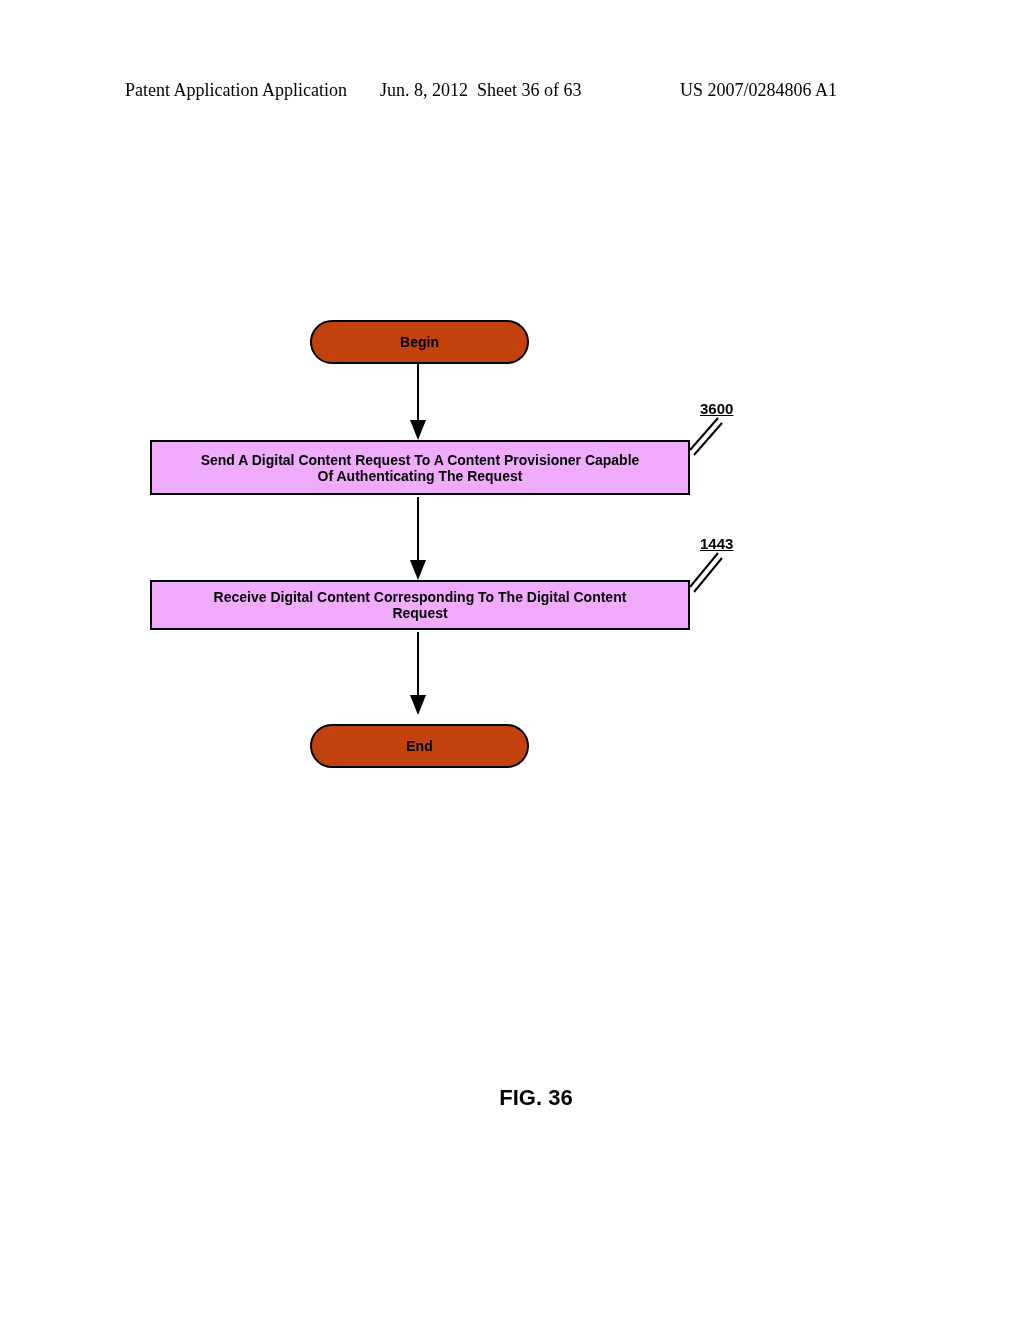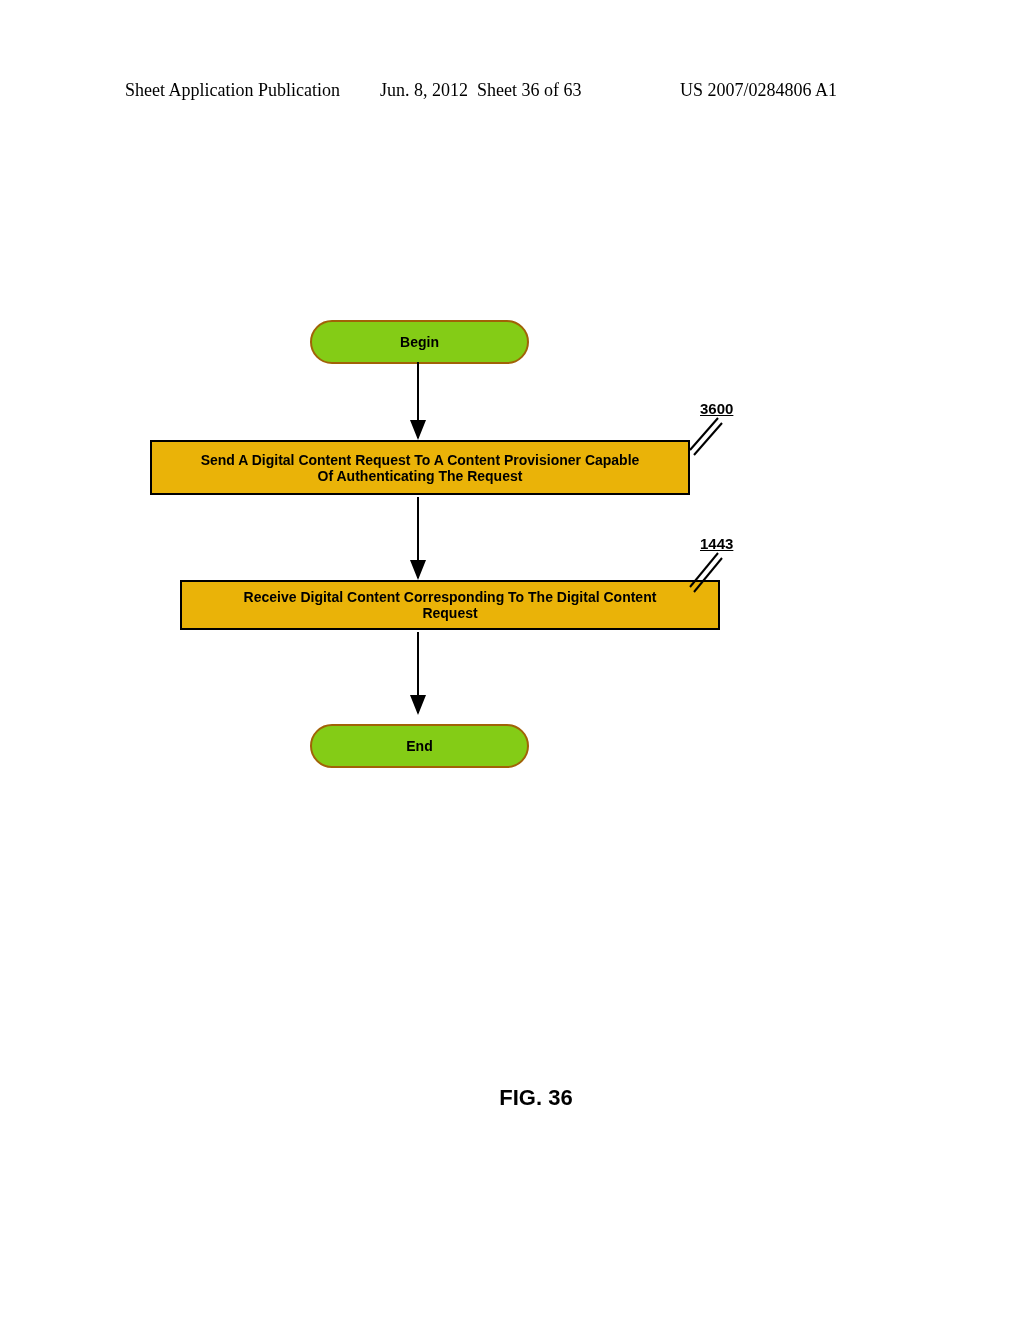--- a/index.html
+++ b/index.html
@@ -33,48 +33,48 @@
 
   .diagram {
     position: absolute;
     top: 320px;
     left: 0;
     width: 1024px;
   }
 
   .terminator {
     position: absolute;
-    border: 2px solid #a16207;
+    border: 2px solid #000000;
     border-radius: 22px;
     height: 40px;
     display: flex;
     align-items: center;
     justify-content: center;
     font-family: Arial, sans-serif;
     font-weight: bold;
     font-size: 14px;
-    background: #84cc16;
+    background: #c2410c;
     text-align: center;
   }
   .terminator.begin {
     left: 310px;
     top: 0;
     width: 215px;
   }
   .terminator.end {
     left: 310px;
     top: 395px;
     width: 215px;
     margin-top: 9px;
   }
 
   .process {
     position: absolute;
     border: 2px solid #000;
-    background: #eab308;
+    background: #f0abfc;
     font-family: Arial, sans-serif;
     font-weight: bold;
     font-size: 14px;
     text-align: center;
     display: flex;
     align-items: center;
     justify-content: center;
     padding: 0 40px;
     box-sizing: border-box;
   }
@@ -82,21 +82,20 @@
     left: 150px;
     top: 120px;
     width: 540px;
     height: 55px;
   }
   .process.p2 {
     left: 150px;
     top: 260px;
     width: 540px;
     height: 50px;
-    margin-left: 30px;
   }
 
   .ref-label {
     position: absolute;
     font-family: Arial, sans-serif;
     font-weight: bold;
     font-size: 15px;
     text-decoration: underline;
   }
   .ref1 { left: 700px; top: 80px; }
@@ -118,21 +117,21 @@
     position: absolute;
     top: 0;
     left: 0;
     pointer-events: none;
   }
 </style>
 </head>
 <body>
 
 <div class="header">
-  <span class="left">Sheet Application Publication</span>
+  <span class="left">Patent Application Application</span>
   <span class="center">
     <span>Jun. 8, 2012</span>&nbsp;&nbsp;<span>Sheet 36 of 63</span>
   </span>
   <span class="right">US 2007/0284806 A1</span>
 </div>
 
 <div class="diagram">
 
   <div class="terminator begin">
     <span>Begin</span>

